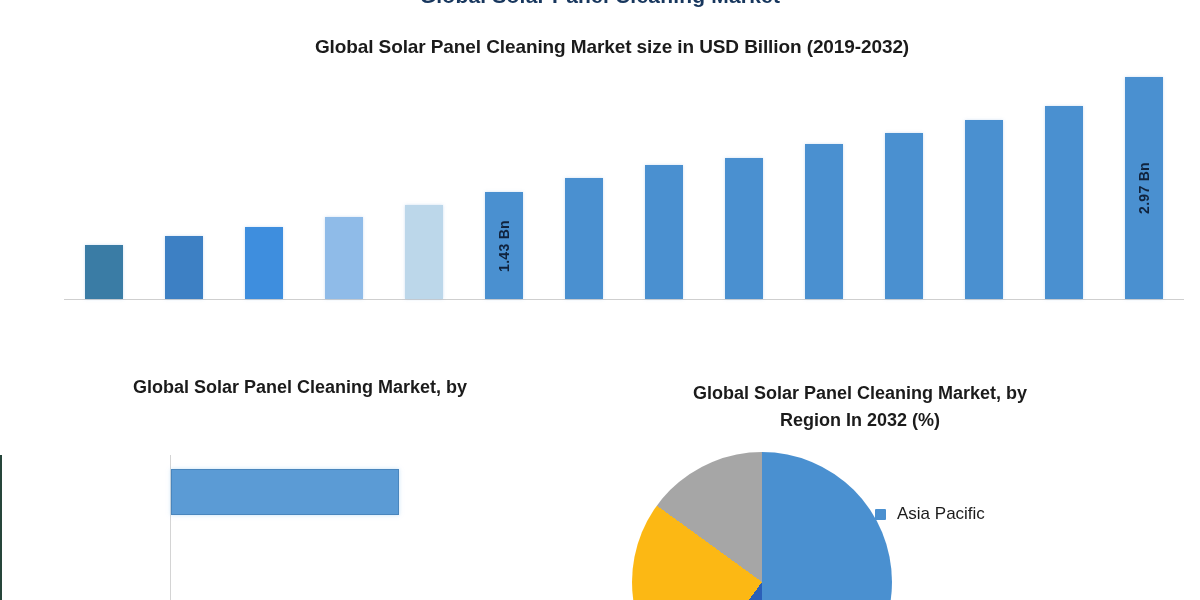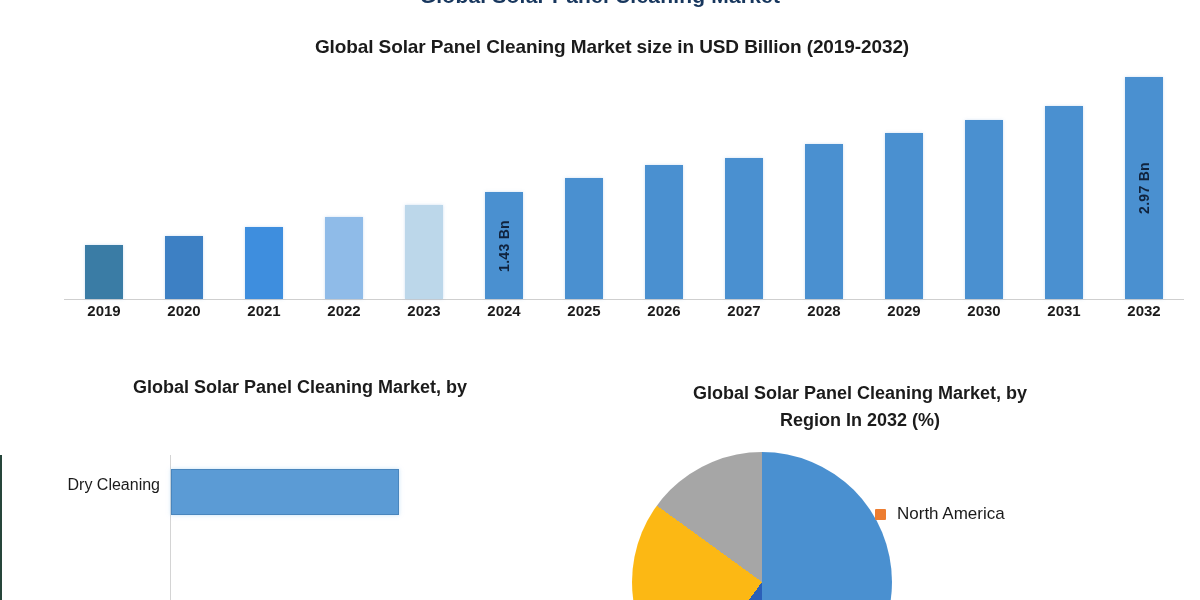--- a/index.html
+++ b/index.html
@@ -146,57 +146,40 @@
       </div>
       <div class="bar-slot" style="left: 981px; width: 38px;">
         <div class="bar" title="2031" style="height: 192.694px; background: rgb(74, 144, 208);"></div>
       </div>
       <div class="bar-slot" style="left: 1061px; width: 38px;">
         <div class="bar" title="2032" style="height: 221.822px; background: rgb(74, 144, 208);">
           <span class="bar-value">2.97 Bn</span>
         </div>
       </div>
     </div>
-  <div id="x-axis">
-      <div class="x-tick" style="left: 0px; width: 80px;">2019</div>
-      <div class="x-tick" style="left: 80px; width: 80px;">2020</div>
-      <div class="x-tick" style="left: 160px; width: 80px;">2021</div>
-      <div class="x-tick" style="left: 240px; width: 80px;">2022</div>
-      <div class="x-tick" style="left: 320px; width: 80px;">2023</div>
-      <div class="x-tick" style="left: 400px; width: 80px;">2024</div>
-      <div class="x-tick" style="left: 480px; width: 80px;">2025</div>
-      <div class="x-tick" style="left: 560px; width: 80px;">2026</div>
-      <div class="x-tick" style="left: 640px; width: 80px;">2027</div>
-      <div class="x-tick" style="left: 720px; width: 80px;">2028</div>
-      <div class="x-tick" style="left: 800px; width: 80px;">2029</div>
-      <div class="x-tick" style="left: 880px; width: 80px;">2030</div>
-      <div class="x-tick" style="left: 960px; width: 80px;">2031</div>
-      <div class="x-tick" style="left: 1040px; width: 80px;">2032</div>
-    </div>
 </div>
 
 <div id="tech-chart">
   <div id="tech-title">
     <span>Global Solar Panel Cleaning Market, by</span><br>
   </div>
   <div id="tech-plot">
     <div id="tech-vaxis"></div>
   <div class="tech-row" style="top: 0px;">
-        <div class="tech-label">Dry Cleaning</div>
         <div class="tech-bar" title="Dry Cleaning" style="width: 226.2px; background: rgb(91, 155, 213);"></div>
       </div>
     </div>
 </div>
 
 <div id="region-chart">
   <div id="region-title">
     <span>Global Solar Panel Cleaning Market, by</span><br>
     <span>Region In 2032 (%)</span>
   </div>
   <div id="pie" style="background: conic-gradient(rgb(74, 144, 208) 0deg, rgb(74, 144, 208) 180deg, rgb(43, 95, 184) 180deg, rgb(43, 95, 184) 216deg, rgb(252, 184, 20) 216deg, rgb(252, 184, 20) 306deg, rgb(166, 166, 166) 306deg, rgb(166, 166, 166) 360deg);"></div>
   <div id="legend">
       <div class="legend-item">
-        <span class="legend-swatch" style="background: rgb(237, 125, 49);"></span>
-        <span class="legend-label">North America</span>
+        <span class="legend-swatch" style="background: rgb(74, 144, 208);"></span>
+        <span class="legend-label">Asia Pacific</span>
       </div>
       <div class="legend-item"></div>
     </div>
 </div>
 
 </body></html>

